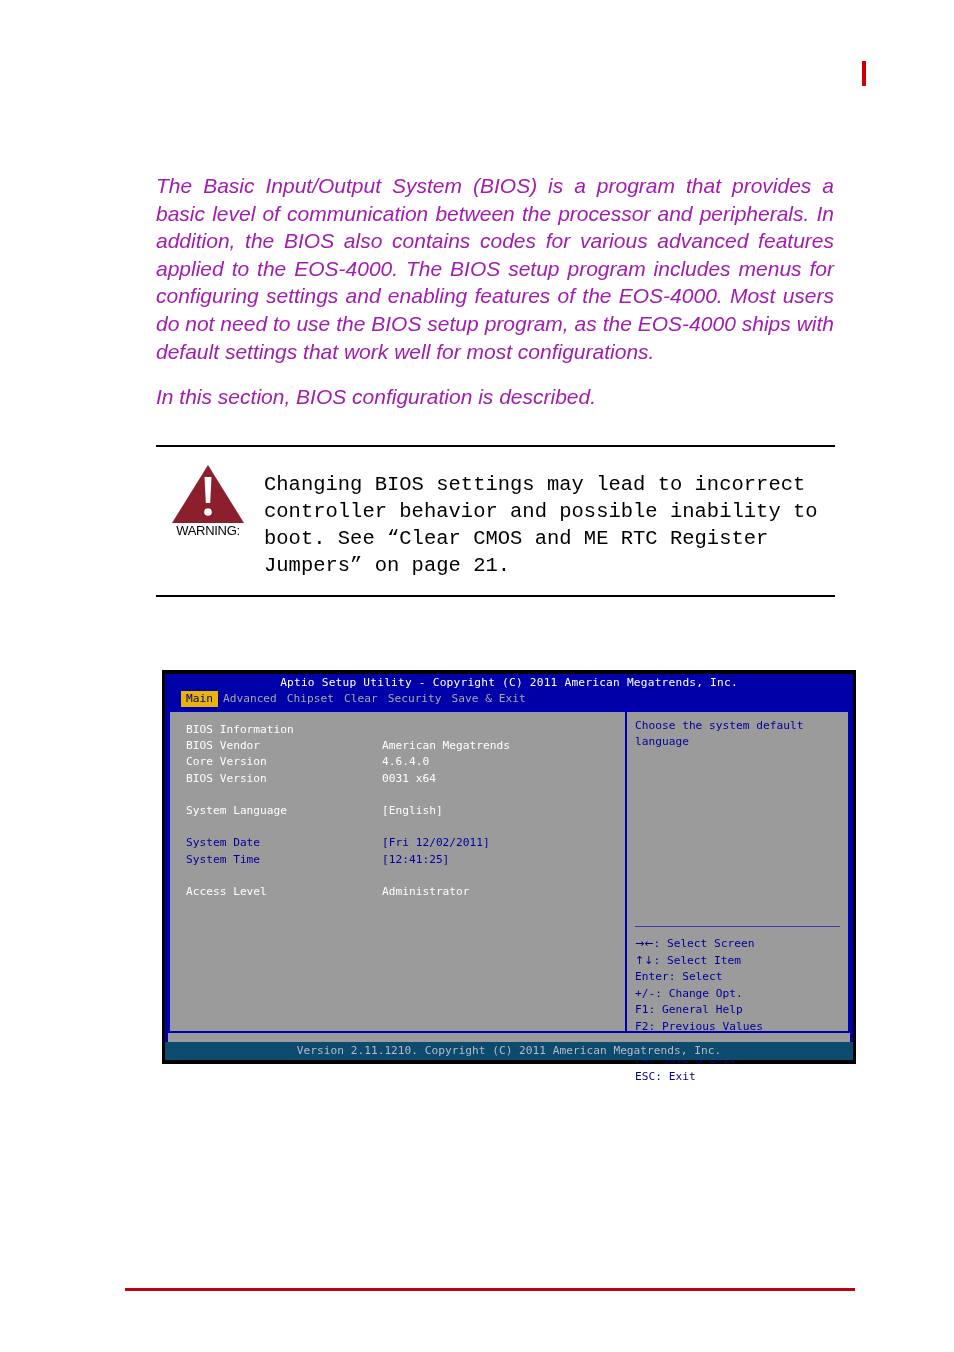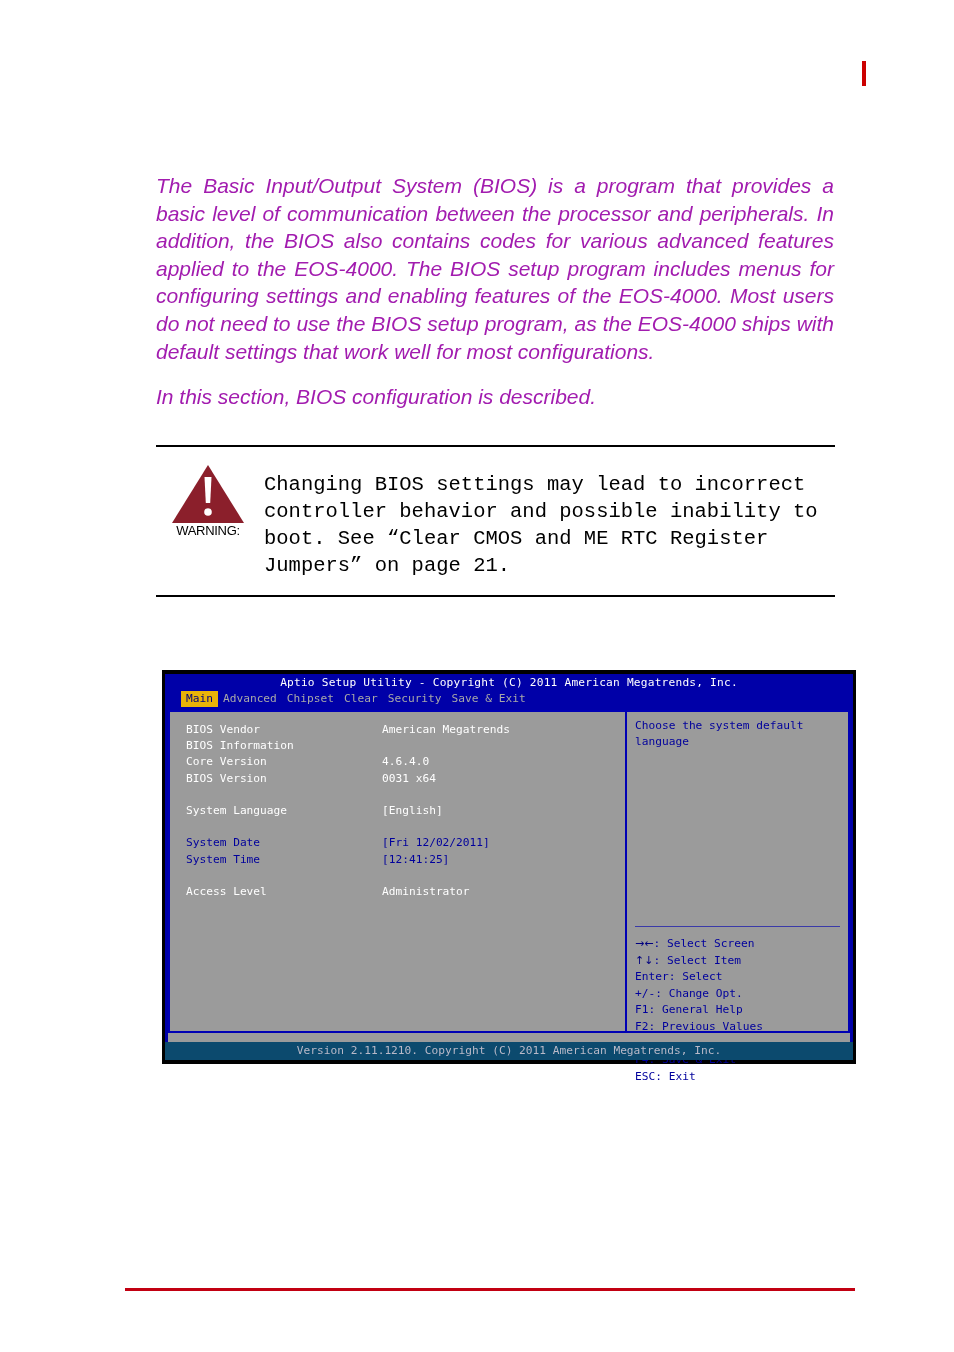--- a/index.html
+++ b/index.html
@@ -256,27 +256,27 @@
 
     <div class="bios-tabs">
       <span class="bios-tab active">Main</span><span class="bios-tab">Advanced</span><span class="bios-tab">Chipset</span><span class="bios-tab">Clear</span><span class="bios-tab">Security</span><span class="bios-tab">Save &amp; Exit</span>
     </div>
 
     <div class="bios-panels">
 
       <div class="panel-left">
         <div class="bios-rows">
 
+          <div class="bios-row heading">
+            <span class="lbl">BIOS Information</span>
+          </div>
+
           <div class="bios-row">
             <span class="lbl">BIOS Vendor</span>
             <span class="val">American Megatrends</span>
-          </div>
-
-          <div class="bios-row heading">
-            <span class="lbl">BIOS Information</span>
           </div>
 
           <div class="bios-row">
             <span class="lbl">Core Version</span>
             <span class="val">4.6.4.0</span>
           </div>
 
           <div class="bios-row">
             <span class="lbl">BIOS Version</span>
             <span class="val">0031 x64</span>

